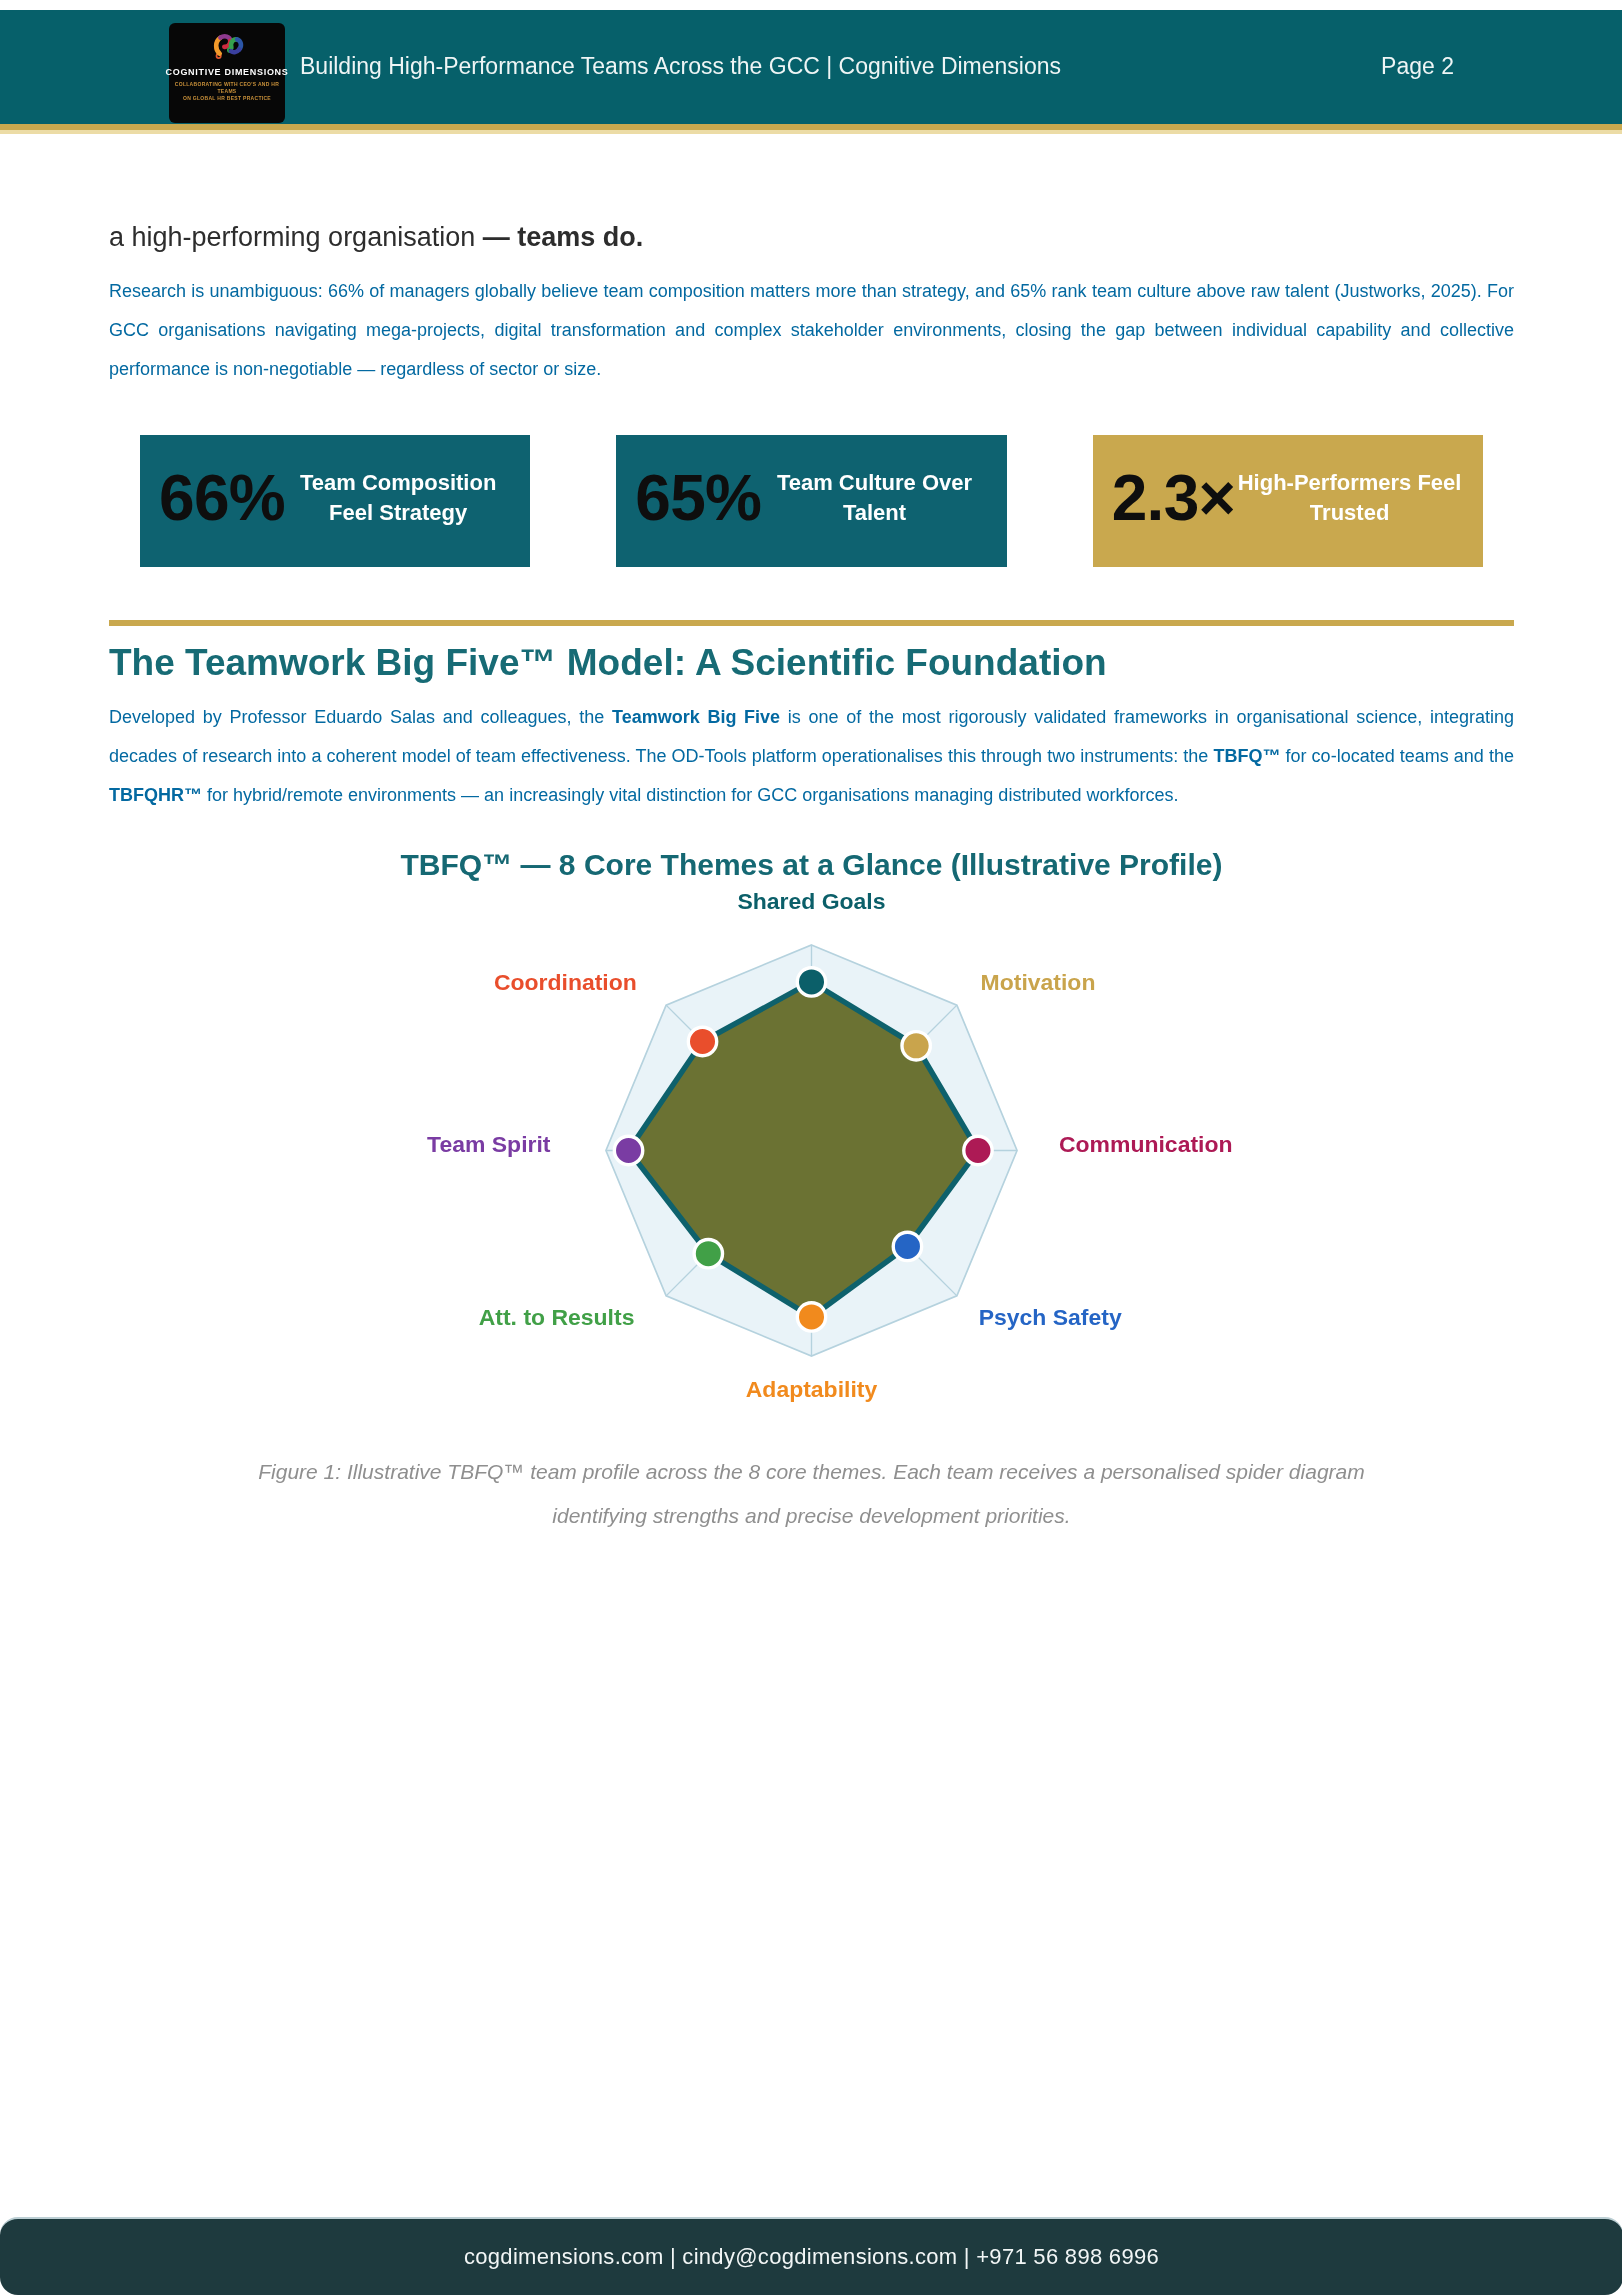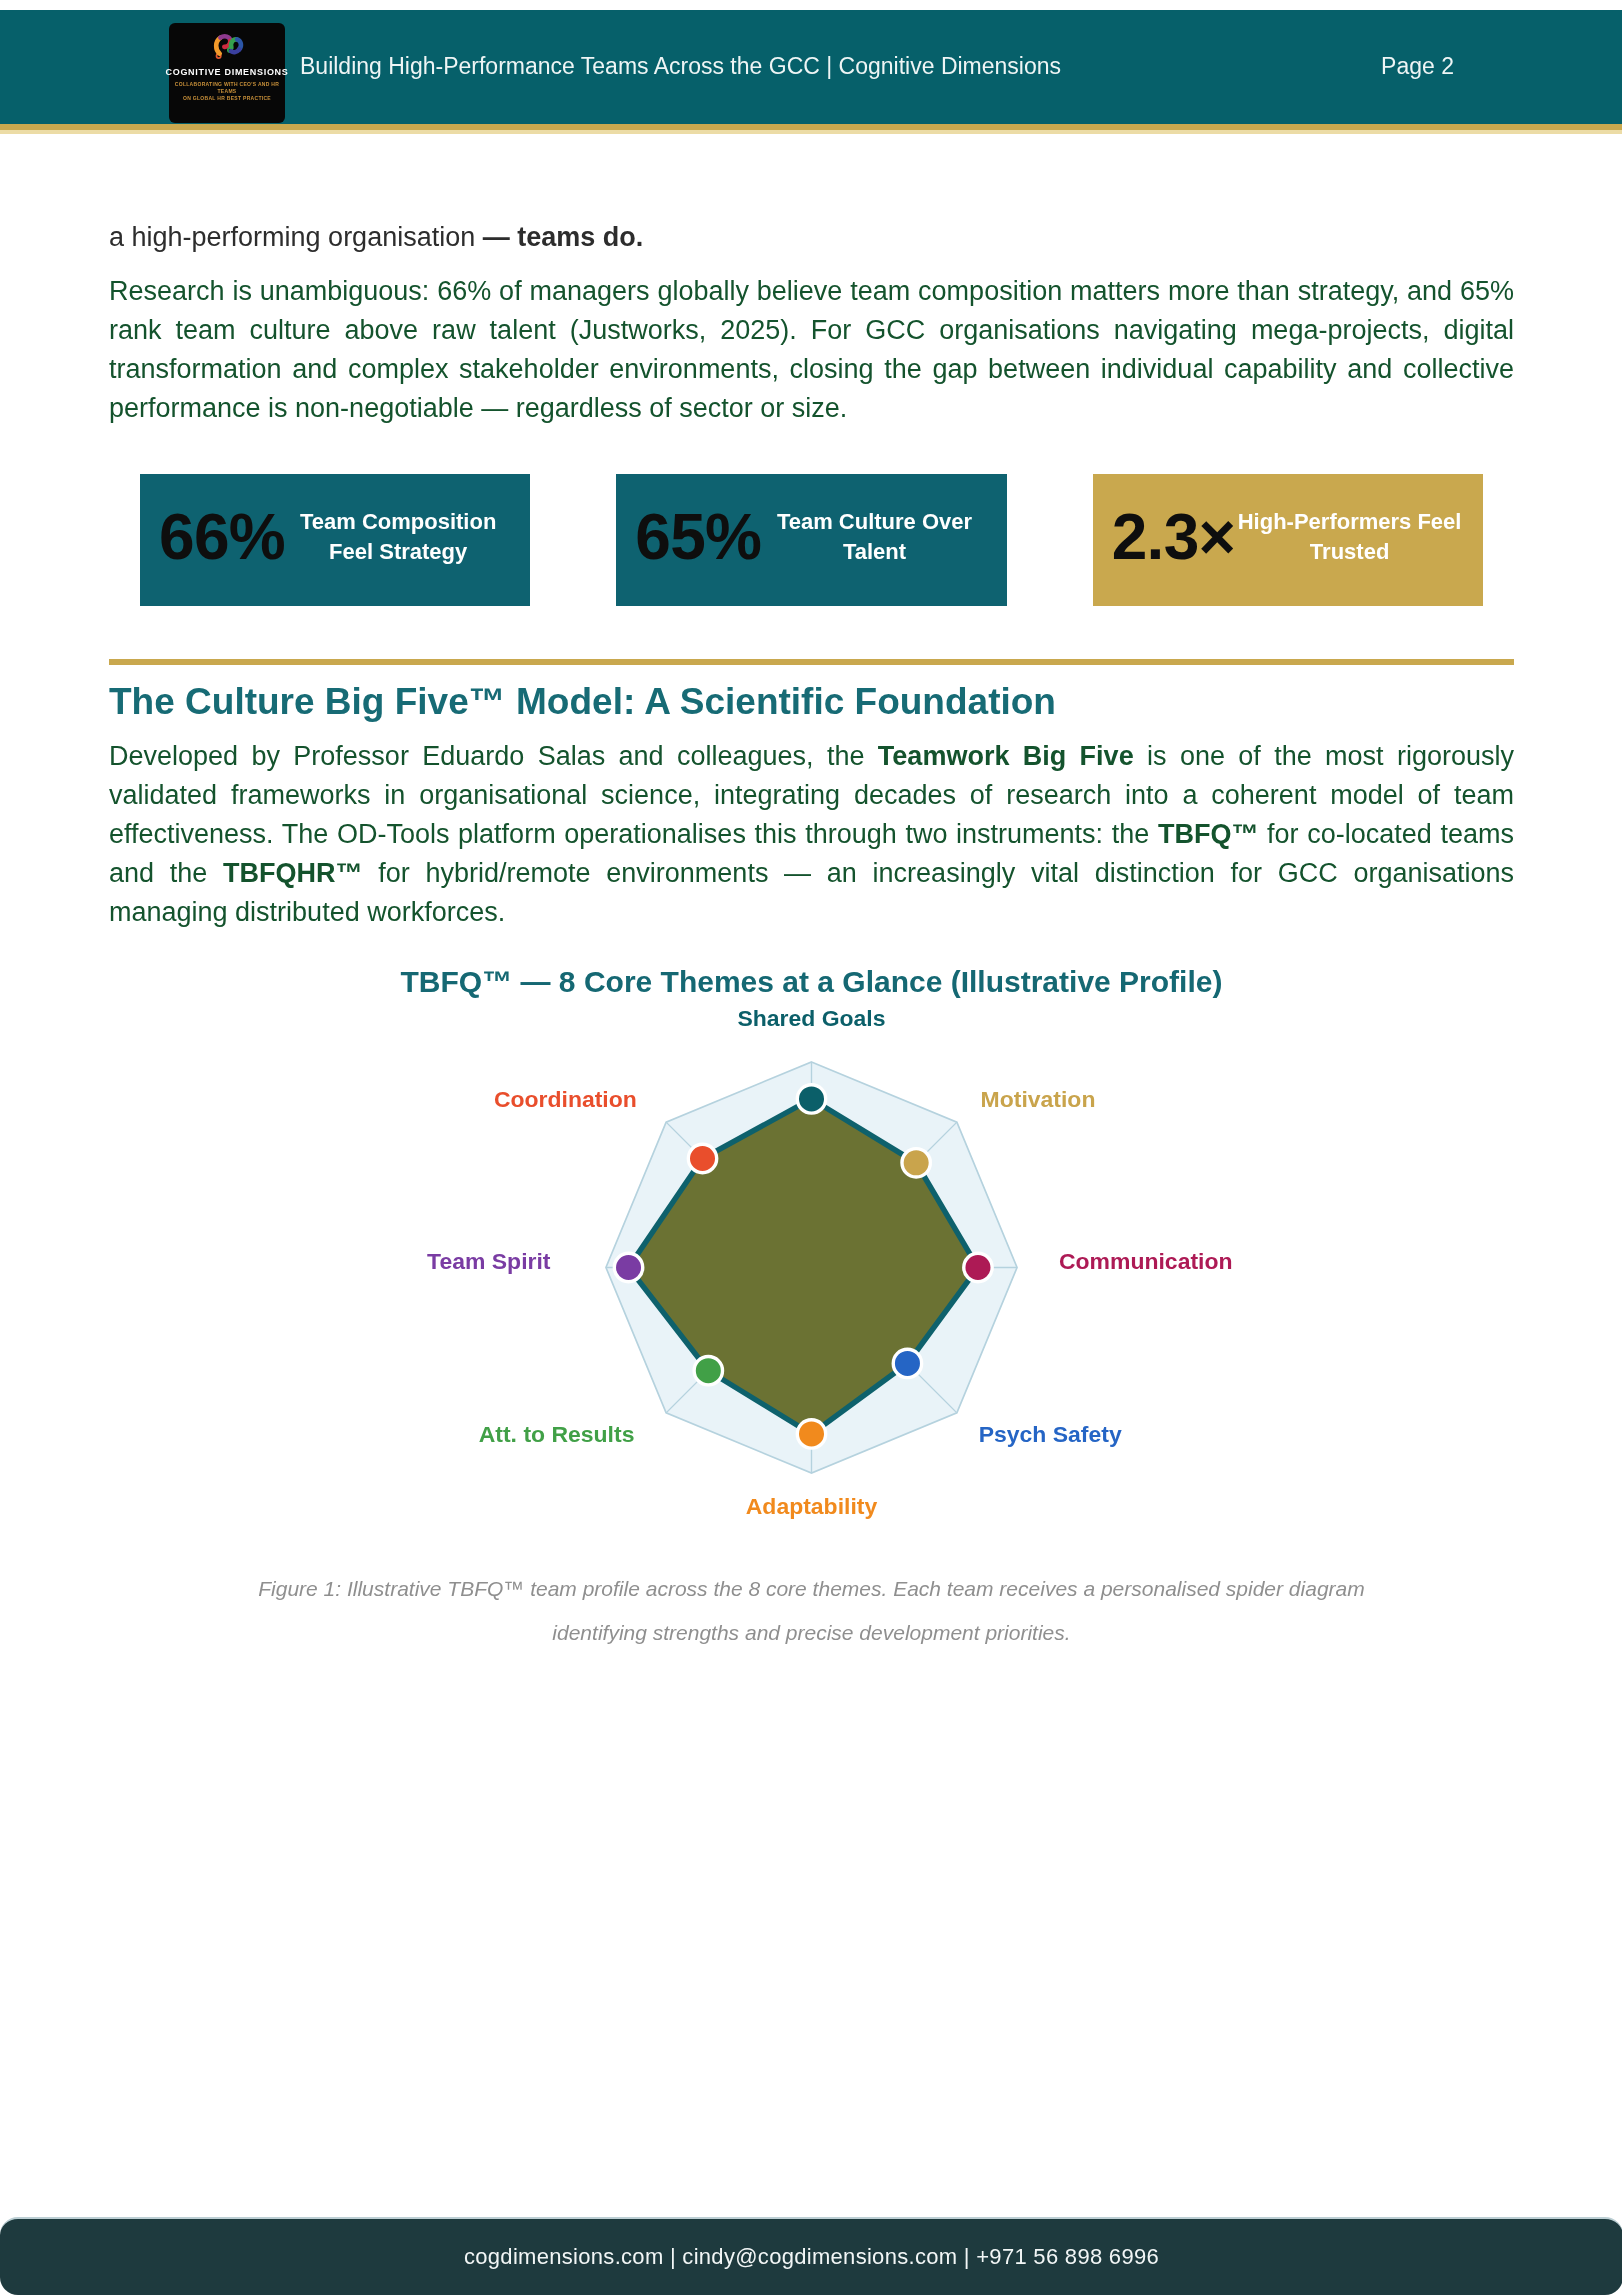--- a/index.html
+++ b/index.html
@@ -13,21 +13,21 @@
   .logo-name{color:#ffffff;font-size:9px;font-weight:bold;letter-spacing:0.7px;margin-top:2.7px;white-space:nowrap;}
   .logo-tag{margin-top:4px;text-align:center;color:#c8903a;font-size:5px;font-weight:bold;letter-spacing:0.3px;line-height:7px;}
   .doc-title{color:#eef5f5;font-size:23px;margin-left:15px;white-space:nowrap;}
   .page-num{margin-left:auto;color:#eef5f5;font-size:23px;}
   .gold-bar{height:6.8px;background:#c9a84e;}
   .gold-bar-light{height:4px;background:#ecdca6;}
 
   
   .content{padding:0 109px;}
   .intro{margin:87px 0 0 0;font-size:27px;line-height:32px;color:#2d2d2d;}
-  .para{margin:19px 0 0 0;font-size:27px;line-height:39px;color:#14532d;text-align:justify;}
+  .para{margin:19px 0 0 0;font-size:18px;line-height:39px;color:#0369a1;text-align:justify;}
   .para.second{margin-top:15px;}
   b,.b{font-weight:bold;}
 
   
   .stats{margin-top:46px;display:flex;gap:86px;padding:0 31px 0 31px;}
   .card{flex:1;height:132px;display:flex;flex-direction:row;align-items:center;box-sizing:border-box;padding:6.8px 19px 13.5px 19px;}
   .card-value{font-size:64px;font-weight:bold;letter-spacing:-0.7px;flex:1;display:flex;align-items:center;}
   .card-label{font-size:22px;font-weight:bold;line-height:30px;text-align:center;}
 
   .divider{margin-top:53px;height:6px;background:#c9a84e;}
@@ -87,21 +87,21 @@
         <div class="card-label" style="color: rgb(255, 255, 255);">Team Culture Over Talent</div>
       </div>
       <div class="card" style="background: rgb(201, 168, 78);">
         <div class="card-value" style="color: rgb(14, 14, 14);">2.3×</div>
         <div class="card-label" style="color: rgb(255, 255, 255);">High-Performers Feel Trusted</div>
       </div>
     </div>
 
     <div class="divider"></div>
 
-    <h1 class="heading">The Culture Big Five™ Model: A Scientific Foundation</h1>
+    <h1 class="heading">The Teamwork Big Five™ Model: A Scientific Foundation</h1>
 
     <p class="para second"><span>Developed by Professor Eduardo Salas and colleagues, the </span><span class="b">Teamwork Big Five</span><span> is one of the most rigorously validated frameworks in organisational science, integrating decades of research into a coherent model of team effectiveness. The OD-Tools platform operationalises this through two instruments: the </span><span class="b">TBFQ™</span><span> for co-located teams and the </span><span class="b">TBFQHR™</span><span> for hybrid/remote environments — an increasingly vital distinction for GCC organisations managing distributed workforces.</span></p>
 
     <div class="chart-title">TBFQ™ — 8 Core Themes at a Glance (Illustrative Profile)</div>
     <div class="chart-wrap">
       <svg id="radar" width="879" height="541" viewBox="0 0 1300 800">
           <polygon points="650.0,96.0 865.0,185.0 954.0,400.0 865.0,615.0 650.0,704.0 435.0,615.0 346.0,400.0 435.0,185.0" fill="#e9f3f8" stroke="#b5d2de" stroke-width="2.5"></polygon>
           <line x1="650" y1="400" x2="650.0" y2="96.0" stroke="#b5d2de" stroke-width="2"></line>
           <line x1="650" y1="400" x2="865.0" y2="185.0" stroke="#b5d2de" stroke-width="2"></line>
           <line x1="650" y1="400" x2="954.0" y2="400.0" stroke="#b5d2de" stroke-width="2"></line>

